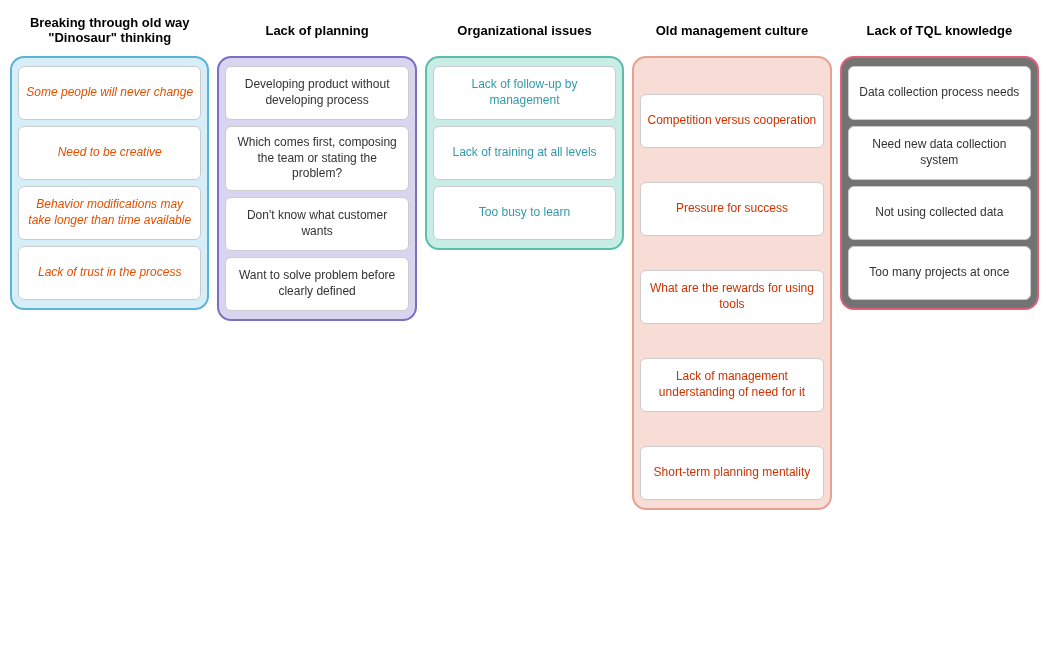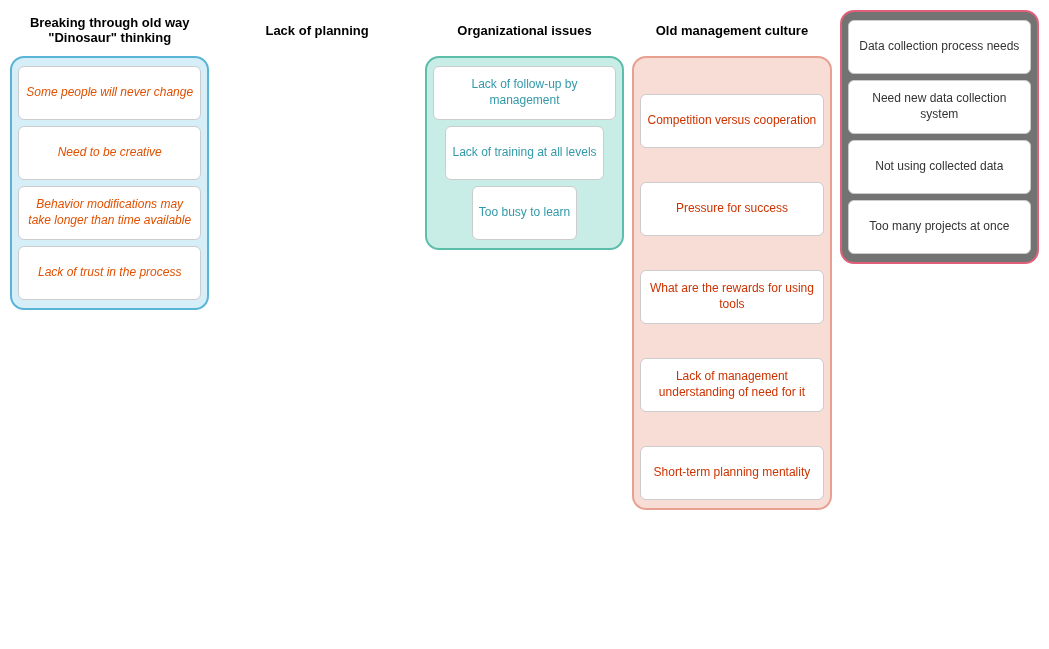--- a/index.html
+++ b/index.html
@@ -65,21 +65,20 @@
 
     .col-2 .column-body {
       background: #d9d4f0;
       border: 2px solid #7b6fc4;
     }
     .col-2 .card { color: #333; }
 
     .col-3 .column-body {
       background: #c8ede6;
       border: 2px solid #5bbdaa;
-      align-items: center;
     }
     .col-3 .card { color: #3399aa; }
 
     .col-4 .column-body {
       background: #f7ddd5;
       border: 2px solid #e8a090;
     }
     .col-4 .card { color: #cc3300; margin-top: 28px; }
 
     .col-5 .column-body {
@@ -96,40 +95,47 @@
       <div class="column-header">Breaking through old way "Dinosaur" thinking</div>
       <div class="column-body">
         <div class="card">Some people will never change</div>
         <div class="card">Need to be creative</div>
         <div class="card">Behavior modifications may take longer than time available</div>
         <div class="card">Lack of trust in the process</div>
       </div>
     </div>
     <div class="column col-2">
       <div class="column-header">Lack of planning</div>
+      <div class="column-body">
+        <div class="card">Developing product without developing process</div>
+        <div class="card">Which comes first, composing the team or stating the problem?</div>
+        <div class="card">Don't know what customer wants</div>
+        <div class="card">Want to solve problem before clearly defined</div>
+      </div>
     </div>
     <div class="column col-3">
       <div class="column-header">Organizational issues</div>
       <div class="column-body">
         <div class="card">Lack of follow-up by management</div>
         <div class="card">Lack of training at all levels</div>
         <div class="card">Too busy to learn</div>
       </div>
     </div>
     <div class="column col-4">
       <div class="column-header">Old management culture</div>
       <div class="column-body">
         <div class="card">Competition versus cooperation</div>
         <div class="card">Pressure for success</div>
         <div class="card">What are the rewards for using tools</div>
         <div class="card">Lack of management understanding of need for it</div>
         <div class="card">Short-term planning mentality</div>
       </div>
     </div>
     <div class="column col-5">
+      <div class="column-header">Lack of TQL knowledge</div>
       <div class="column-body">
         <div class="card">Data collection process needs</div>
         <div class="card">Need new data collection system</div>
         <div class="card">Not using collected data</div>
         <div class="card">Too many projects at once</div>
       </div>
     </div>
   </div>
 
 </body></html>

